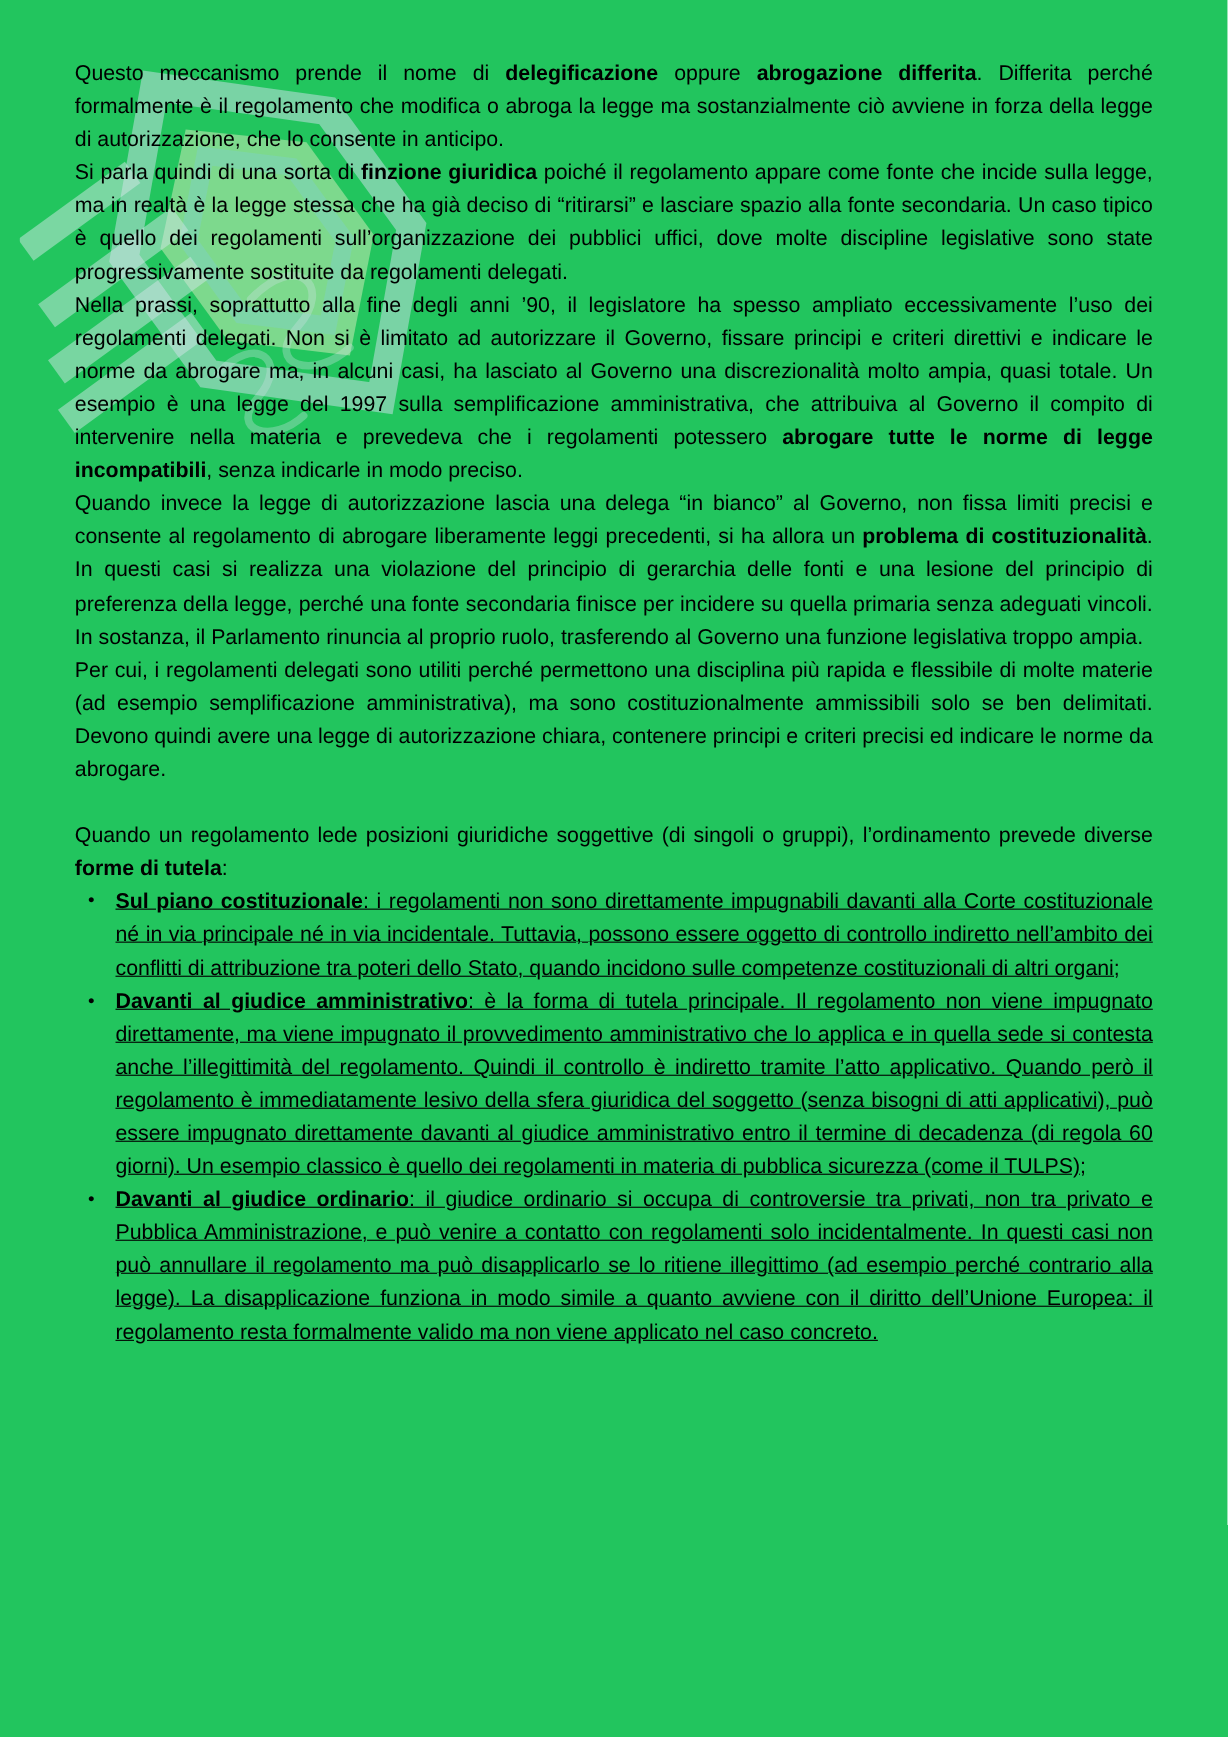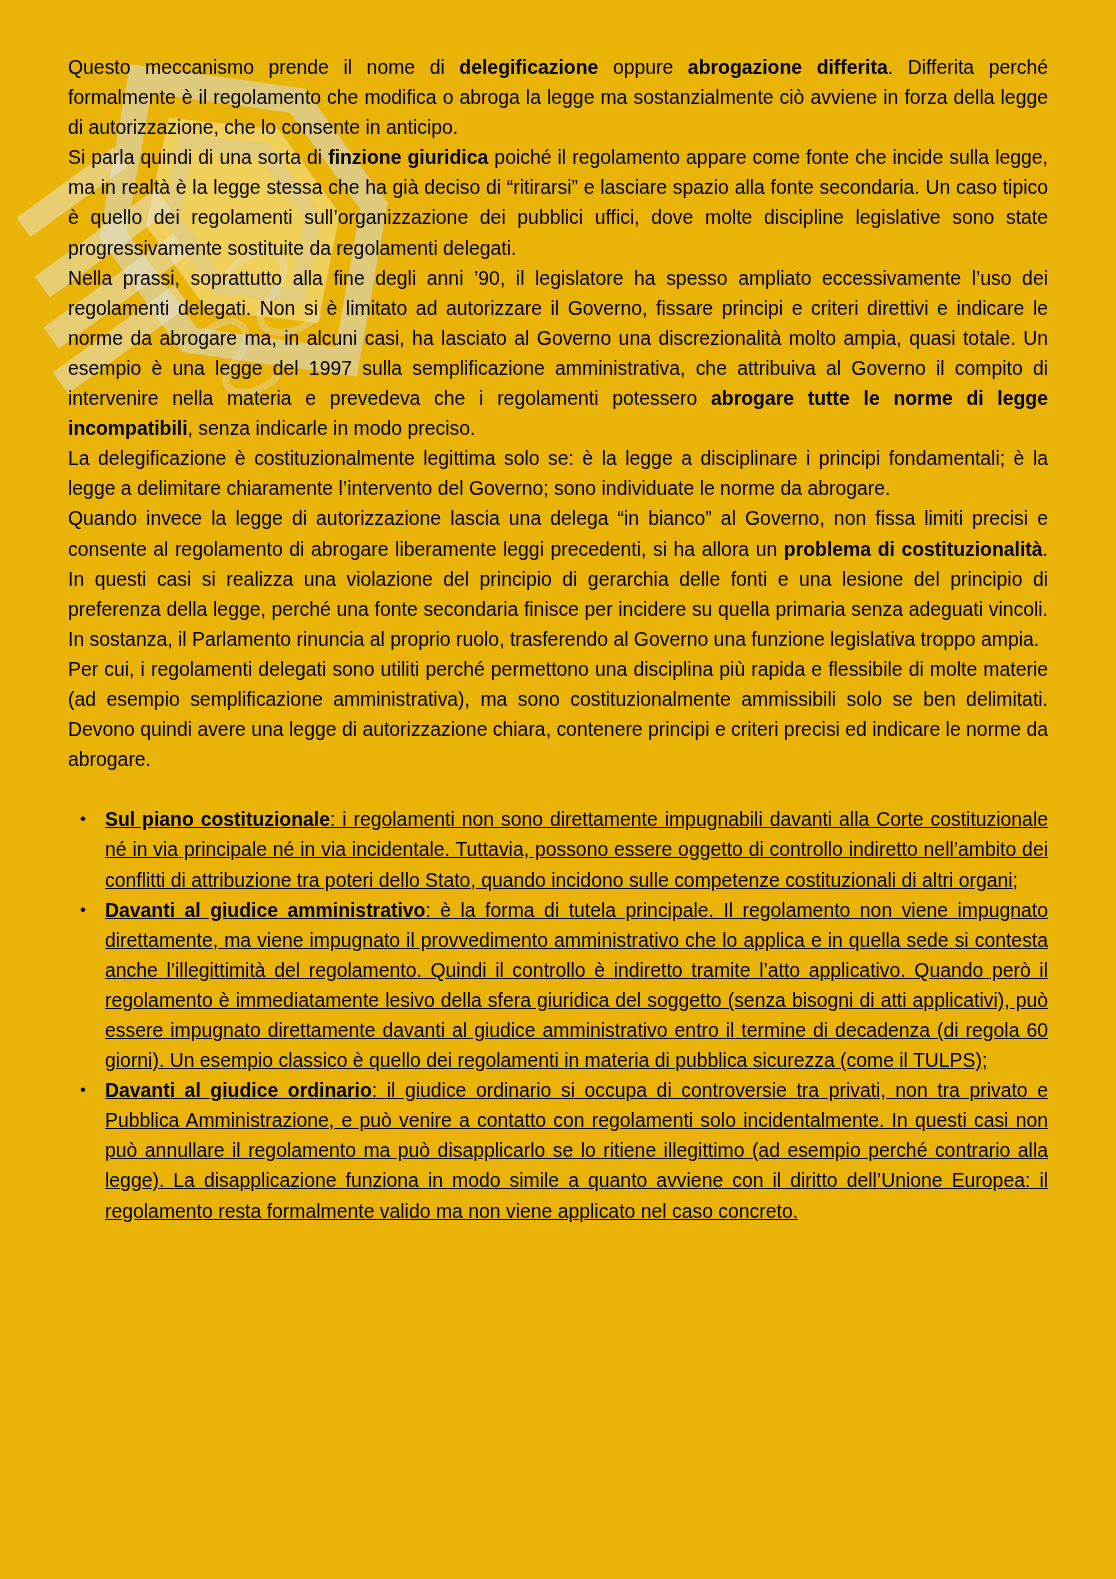--- a/index.html
+++ b/index.html
@@ -5,21 +5,21 @@
 <style>
   html, body {
     margin: 0;
     padding: 0;
     background: #ffffff;
   }
   .page {
     position: relative;
     width: 1116px;
     height: 1579px;
-    background: #eab308;
+    background: #22c55e;
     overflow: hidden;
     font-family: "Liberation Sans", "DejaVu Sans", sans-serif;
   }
 
   
   .watermark {
     position: absolute;
     left: 18px;
     top: 22px;
     width: 480px;
@@ -110,28 +110,28 @@
   </div>
 
   <div class="content">
 
     <p><span>Questo meccanismo prende il nome di </span><b>delegificazione</b><span> oppure </span><b>abrogazione differita</b><span>. Differita perché formalmente è il regolamento che modifica o abroga la legge ma sostanzialmente ciò avviene in forza della legge di autorizzazione, che lo consente in anticipo.</span></p>
 
     <p><span>Si parla quindi di una sorta di </span><b>finzione giuridica</b><span> poiché il regolamento appare come fonte che incide sulla legge, ma in realtà è la legge stessa che ha già deciso di “ritirarsi” e lasciare spazio alla fonte secondaria. Un caso tipico è quello dei regolamenti sull’organizzazione dei pubblici uffici, dove molte discipline legislative sono state progressivamente sostituite da regolamenti delegati.</span></p>
 
     <p><span>Nella prassi, soprattutto alla fine degli anni ’90, il legislatore ha spesso ampliato eccessivamente l’uso dei regolamenti delegati. Non si è limitato ad autorizzare il Governo, fissare principi e criteri direttivi e indicare le norme da abrogare ma, in alcuni casi, ha lasciato al Governo una discrezionalità molto ampia, quasi totale. Un esempio è una legge del 1997 sulla semplificazione amministrativa, che attribuiva al Governo il compito di intervenire nella materia e prevedeva che i regolamenti potessero </span><b>abrogare tutte le norme di legge incompatibili</b><span>, senza indicarle in modo preciso.</span></p>
 
-    <p><span>La delegificazione è costituzionalmente legittima solo se: è la legge a disciplinare i principi fondamentali; è la legge a delimitare chiaramente l’intervento del Governo; sono individuate le norme da abrogare.</span></p>
 
     <p><span>Quando invece la legge di autorizzazione lascia una delega “in bianco” al Governo, non fissa limiti precisi e consente al regolamento di abrogare liberamente leggi precedenti, si ha allora un </span><b>problema di costituzionalità</b><span>. In questi casi si realizza una violazione del principio di gerarchia delle fonti e una lesione del principio di preferenza della legge, perché una fonte secondaria finisce per incidere su quella primaria senza adeguati vincoli. In sostanza, il Parlamento rinuncia al proprio ruolo, trasferendo al Governo una funzione legislativa troppo ampia.</span></p>
 
     <p><span>Per cui, i regolamenti delegati sono utiliti perché permettono una disciplina più rapida e flessibile di molte materie (ad esempio semplificazione amministrativa), ma sono costituzionalmente ammissibili solo se ben delimitati. Devono quindi avere una legge di autorizzazione chiara, contenere principi e criteri precisi ed indicare le norme da abrogare.</span></p>
 
     <div class="spacer-line"></div>
 
+    <p><span>Quando un regolamento lede posizioni giuridiche soggettive (di singoli o gruppi), l’ordinamento prevede diverse </span><b>forme di tutela</b><span>:</span></p>
 
     <ul class="tutela-list">
       <li>
         <span class="bullet">•</span>
         <span class="li-text"><b>Sul piano costituzionale</b><span>: i regolamenti non sono direttamente impugnabili davanti alla Corte costituzionale né in via principale né in via incidentale. Tuttavia, possono essere oggetto di controllo indiretto nell’ambito dei conflitti di attribuzione tra poteri dello Stato, quando incidono sulle competenze costituzionali di altri organi;</span></span>
       </li>
       <li>
         <span class="bullet">•</span>
         <span class="li-text"><b>Davanti al giudice amministrativo</b><span>: è la forma di tutela principale. Il regolamento non viene impugnato direttamente, ma viene impugnato il provvedimento amministrativo che lo applica e in quella sede si contesta anche l’illegittimità del regolamento. Quindi il controllo è indiretto tramite l’atto applicativo. Quando però il regolamento è immediatamente lesivo della sfera giuridica del soggetto (senza bisogni di atti applicativi), può essere impugnato direttamente davanti al giudice amministrativo entro il termine di decadenza (di regola 60 giorni). Un esempio classico è quello dei regolamenti in materia di pubblica sicurezza (come il TULPS);</span></span>
       </li>

